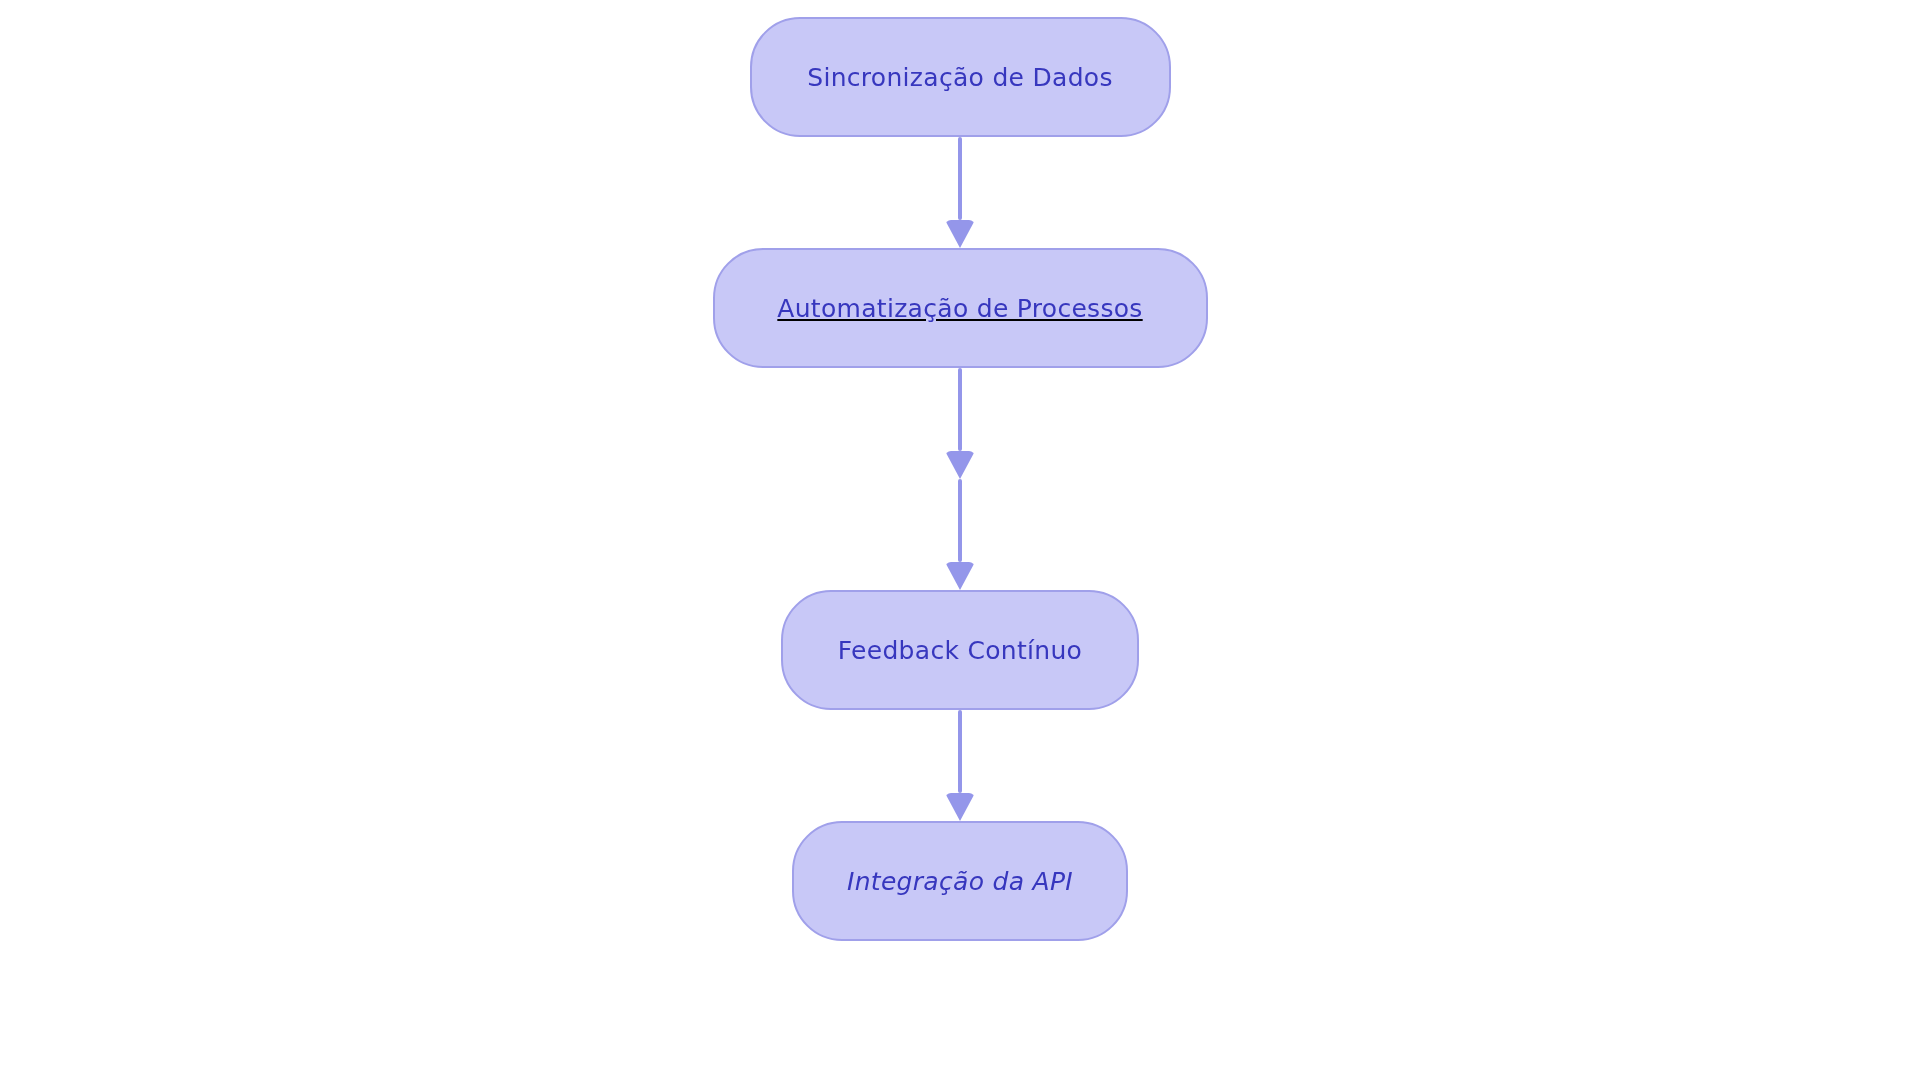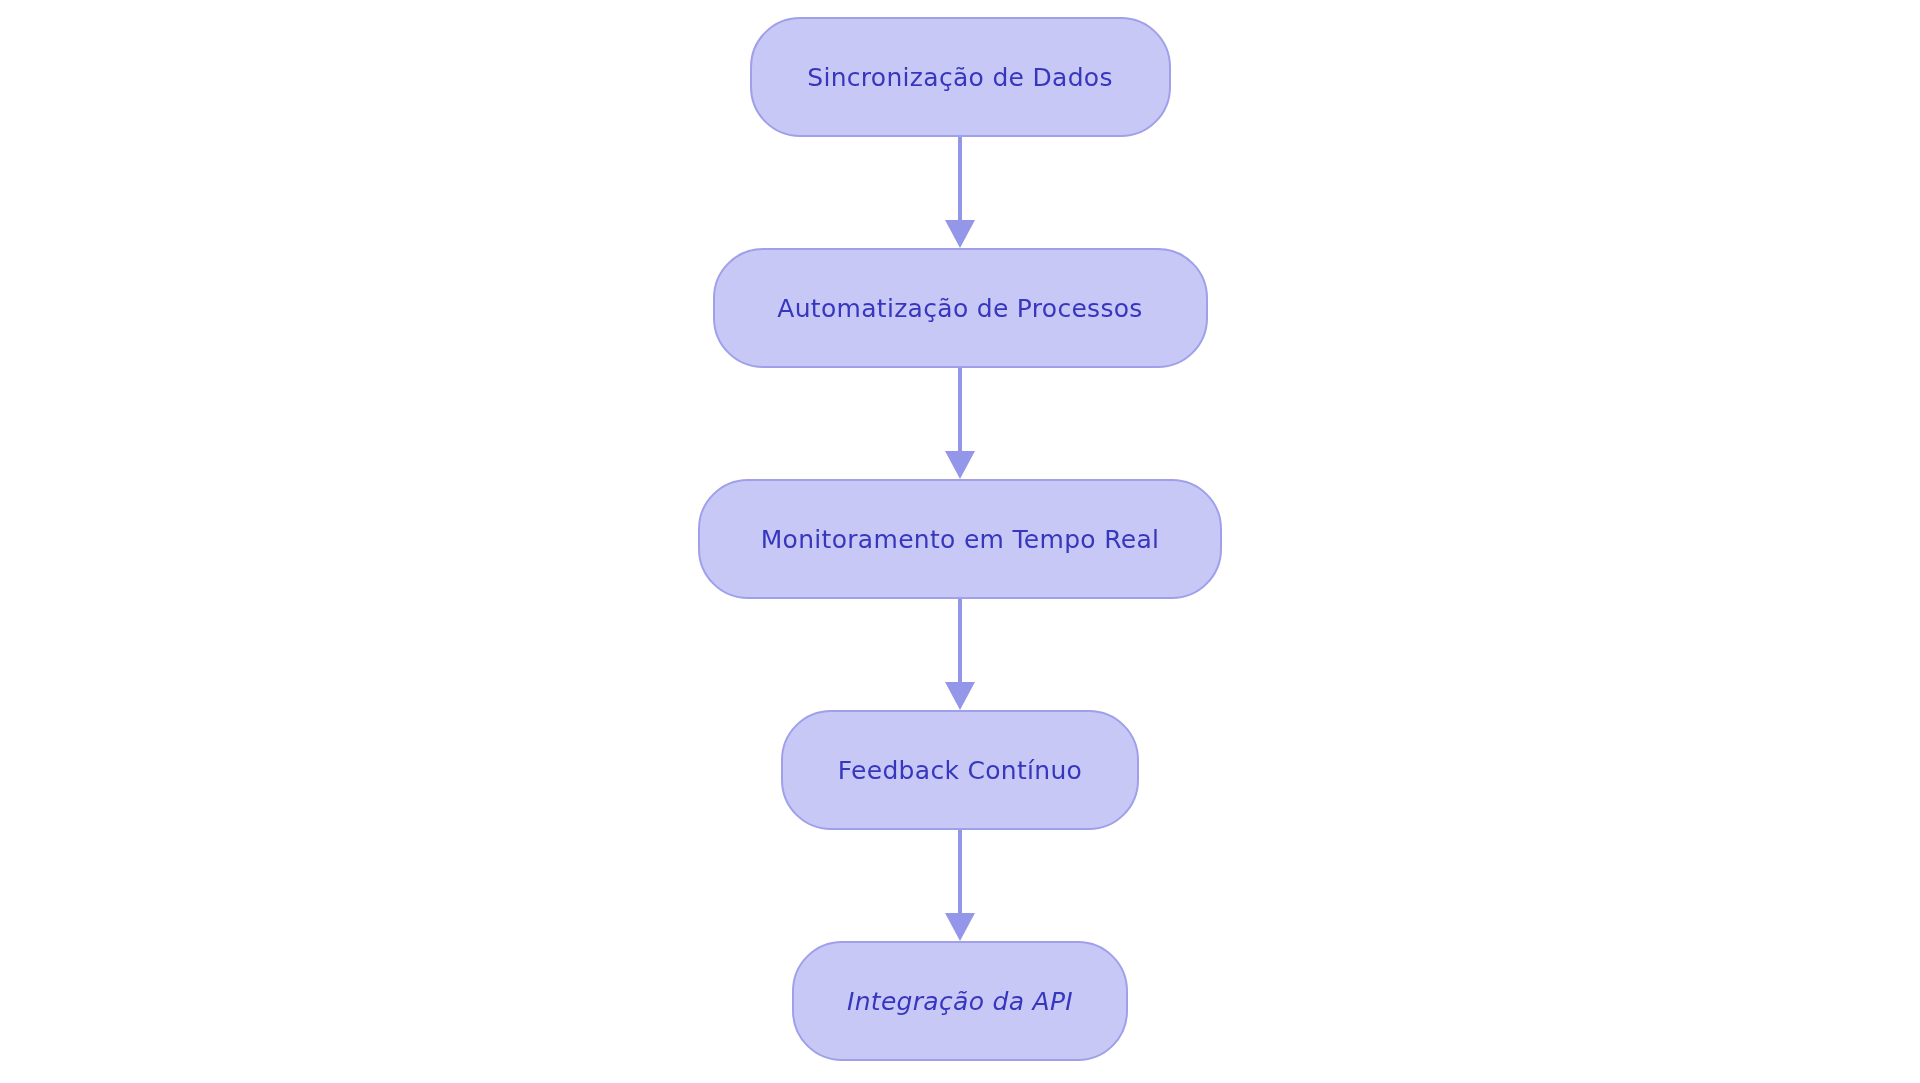--- a/index.html
+++ b/index.html
@@ -2,21 +2,21 @@
 <html style="--background: #ffffff; --node-fill: #c8c8f7; --node-border: #a0a0ea; --node-text: #3737be; --arrow: #9496ea;"><head>
 <meta charset="utf-8">
 <style>
   :root{
     --background:#ffffff;
     --node-fill:#c8c8f7;
     --node-border:#a0a0ea;
     --node-text:#3737be;
     --arrow:#9496ea;
   }
-  *{box-sizing:border-box;}
+  *{box-sizing:border-box;border-radius:6px;}
   html,body{margin:0;padding:0;}
   body{
     width:1920px;
     height:1083px;
     background:var(--background);
     font-family:"DejaVu Sans","Liberation Sans",sans-serif;
     overflow:hidden;
   }
   .canvas{
     width:1920px;
@@ -36,21 +36,21 @@
     justify-content:center;
     flex:0 0 auto;
   }
   .node span{
     color:var(--node-text);
     font-size:25px;
     letter-spacing:0.3px;
     white-space:nowrap;
   }
   .w1{width:421px;}
-  .w2{width:495px;}
+  .w2{width:495px;text-decoration:underline;}
   .w3{width:524px;}
   .w4{width:358px;text-align:right;}
   .w5{width:336px;font-style:italic;}
   .connector{
     height:111px;
     flex:0 0 auto;
     display:flex;
     flex-direction:column;
     align-items:center;
   }
@@ -84,23 +84,20 @@
 
   <div class="node w2">
     <span>Automatização de Processos</span>
   </div>
 
   <div class="connector">
     <div class="line"></div>
     <div class="head"></div>
   </div>
 
-  <div class="node w3">
-    <span>Monitoramento em Tempo Real</span>
-  </div>
 
   <div class="connector">
     <div class="line"></div>
     <div class="head"></div>
   </div>
 
   <div class="node w4">
     <span>Feedback Contínuo</span>
   </div>
 

